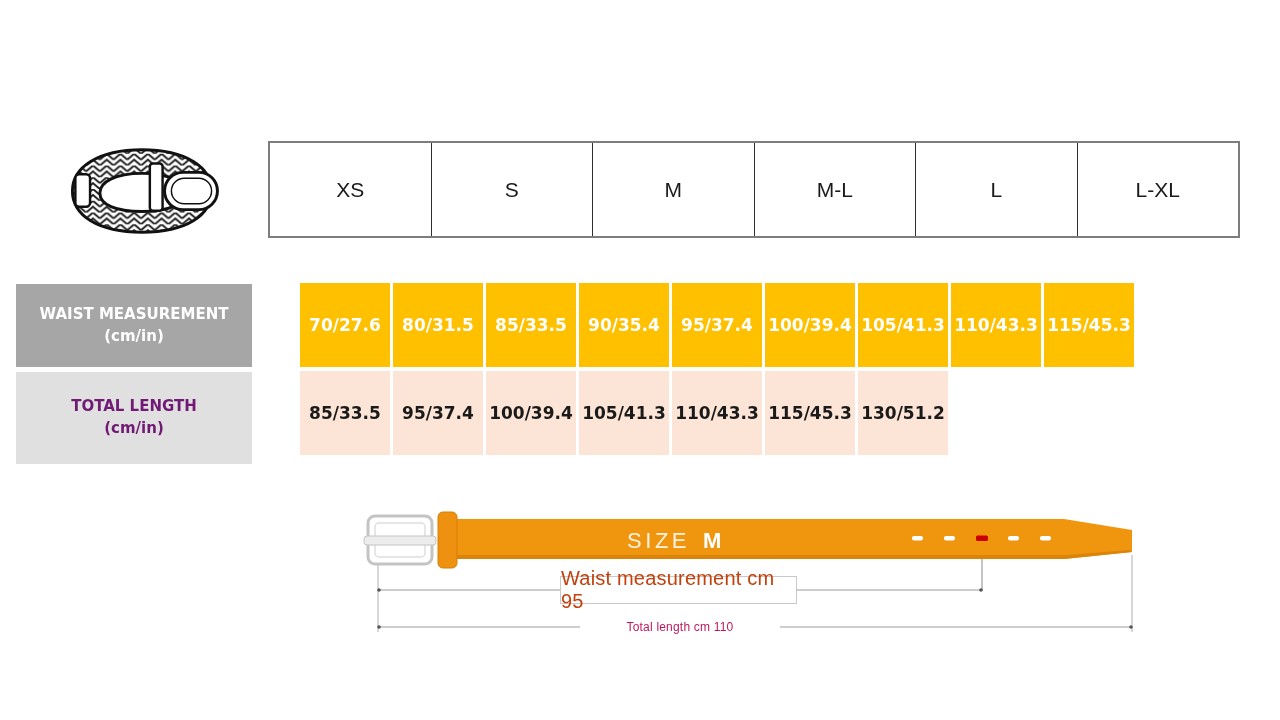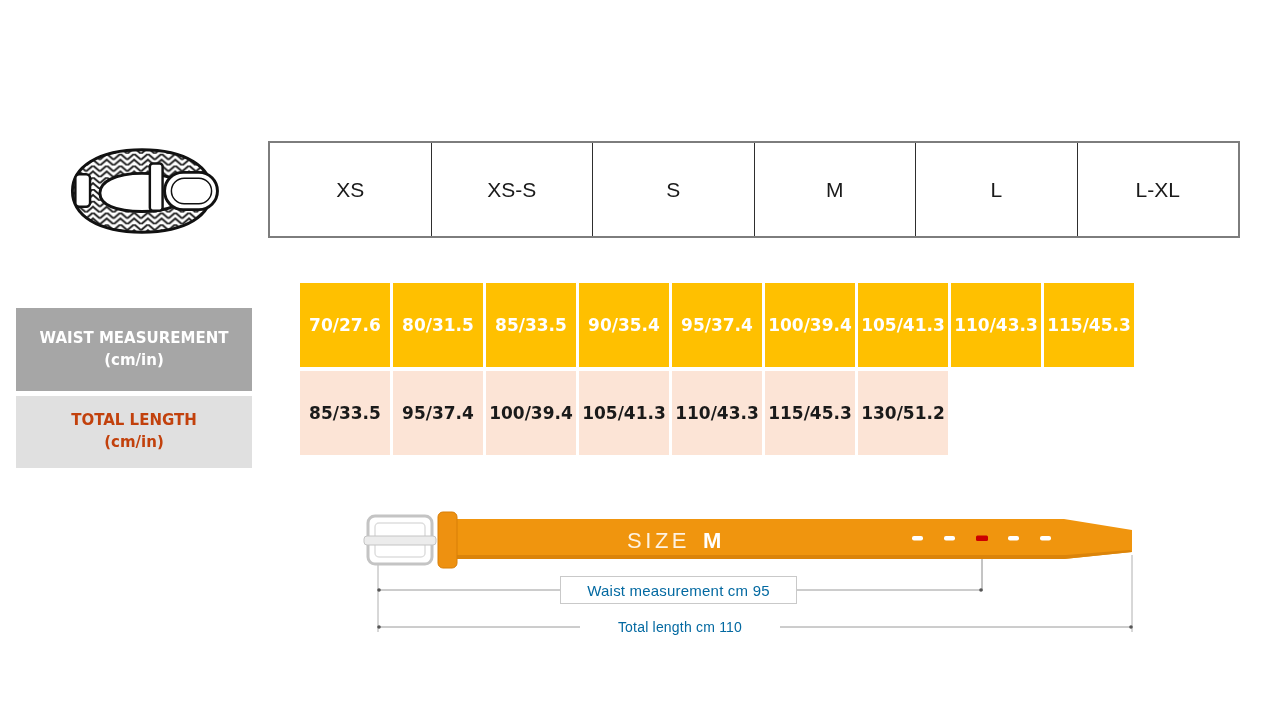--- a/index.html
+++ b/index.html
@@ -19,36 +19,36 @@
   .value-row .vcell{display:flex;align-items:center;justify-content:center;
              font-family:"DejaVu Sans",sans-serif;font-weight:bold;font-size:17px;}
   #waist-row{top:283px;height:84px;}
   #waist-row .vcell{background:#FFC000;color:#ffffff;}
   #total-row{top:371px;height:84px;}
   #total-row .vcell{background:#FCE4D6;color:#1a1a1a;}
 
   
   .row-label{position:absolute;left:16px;width:236px;display:flex;flex-direction:column;
              align-items:center;justify-content:center;text-align:center;
-             font-family:"DejaVu Sans",sans-serif;font-weight:bold;font-size:15px;line-height:1.45;margin-top:24px;}
+             font-family:"DejaVu Sans",sans-serif;font-weight:bold;font-size:15px;line-height:1.45;}
   #waist-label{top:284px;height:83px;background:#A6A6A6;color:#ffffff;}
-  #total-label{top:372px;height:72px;background:#E0E0E0;color:#c2410c;}
+  #total-label{top:372px;height:92px;background:#E0E0E0;color:#701a75;}
 
   
   #belt-icon{position:absolute;left:58px;top:142px;width:168px;height:98px;}
 
   
   #belt-svg{position:absolute;left:0;top:500px;width:1280px;height:160px;}
   #waist-note{position:absolute;left:560px;top:576px;width:237px;height:28px;
               background:#fff;border:1px solid #c9c9c9;box-sizing:border-box;
               display:flex;align-items:center;justify-content:center;
-              font-size:15px;color:#0369a1;letter-spacing:.2px;}
+              font-size:20px;color:#c2410c;letter-spacing:.2px;}
   #length-note{position:absolute;left:580px;top:615px;width:200px;height:24px;
               background:#fff;display:flex;align-items:center;justify-content:center;
-              font-size:14px;color:#0369a1;letter-spacing:.2px;}
+              font-size:12px;color:#be185d;letter-spacing:.2px;}
 </style>
 </head>
 <body>
 
 <div id="canvas">
 
   <svg id="belt-icon" viewBox="0 0 170 100" aria-hidden="true">
     <defs>
       <pattern id="braid" width="14" height="12" patternUnits="userSpaceOnUse">
         <path d="M0,6 L7,0 L14,6" fill="none" stroke="#1c1c1c" stroke-width="2"></path>
@@ -58,23 +58,23 @@
     <path fill-rule="evenodd" fill="url(#braid)" stroke="#111" stroke-width="3" d="M85,8 C130,8 156,26 156,50 C156,75 130,92 85,92 C40,92 14,75 14,50 C14,26 40,8 85,8 Z
              M85,32 C113,32 128,41 128,52 C128,64 112,71 85,71 C58,71 42,64 42,52 C42,41 57,32 85,32 Z"></path>
     <rect x="17" y="33" width="15" height="33" rx="4" fill="#fff" stroke="#111" stroke-width="2.5"></rect>
     <rect x="93" y="22" width="13" height="48" rx="3" fill="#fff" stroke="#111" stroke-width="2.5"></rect>
     <rect x="108" y="31" width="54" height="38" rx="19" fill="#fff" stroke="#111" stroke-width="3"></rect>
     <rect x="115" y="37" width="41" height="26" rx="13" fill="none" stroke="#111" stroke-width="1.5"></rect>
   </svg>
 
   <div class="size-header">
     <div class="cell">XS</div>
-    <div class="cell">XS-S</div>
     <div class="cell">S</div>
     <div class="cell">M</div>
+    <div class="cell">M-L</div>
     <div class="cell">L</div>
     <div class="cell">L-XL</div>
   </div>
 
   <div class="row-label" id="waist-label">
     <span>WAIST MEASUREMENT</span>
     <span>(cm/in)</span>
   </div>
   <div class="row-label" id="total-label">
     <span>TOTAL LENGTH</span>

